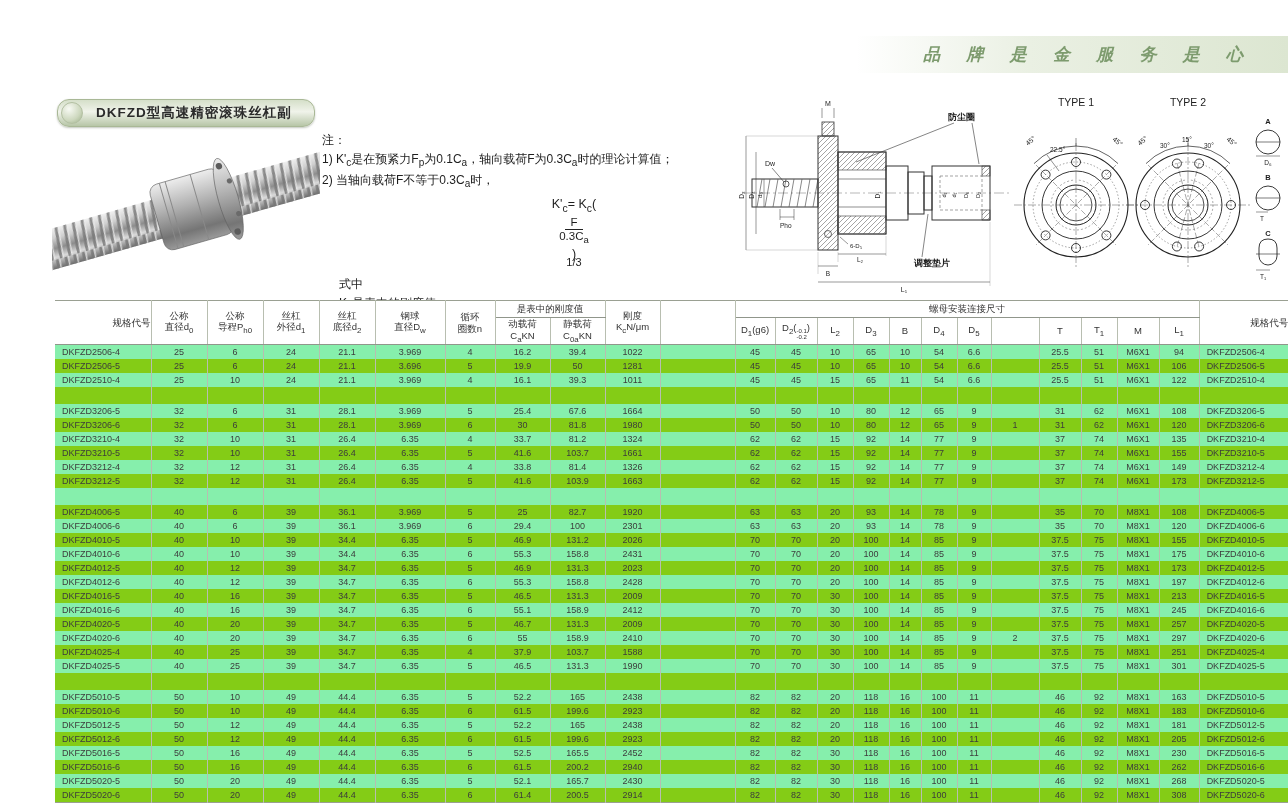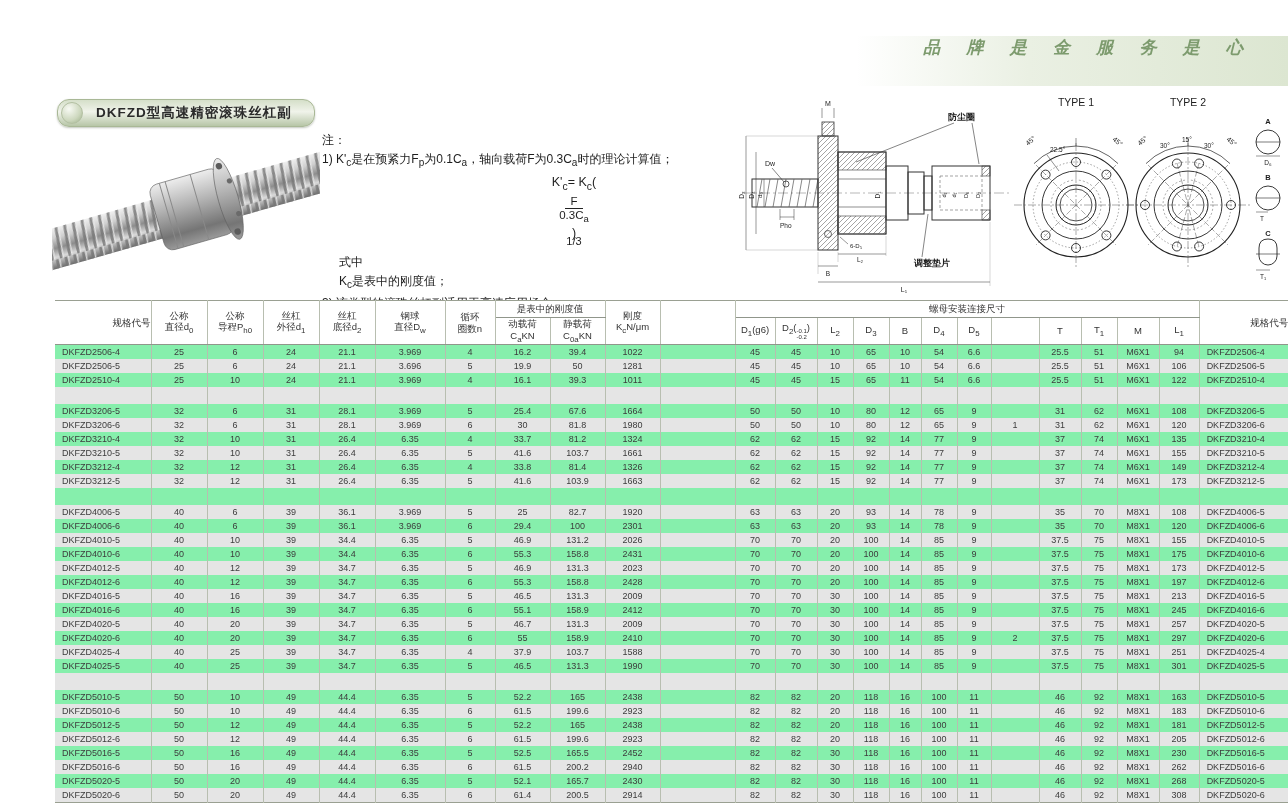--- a/index.html
+++ b/index.html
@@ -1,19 +1,19 @@
 <!DOCTYPE html>
 <html><head>
 <meta charset="utf-8">
 <style>
   html,body{margin:0;padding:0;}
   body{width:1288px;height:804px;position:relative;overflow:hidden;background:#fff;
        font-family:"Liberation Sans",sans-serif;color:#3a3a3a;}
   
-  .slogan{position:absolute;top:36px;right:0;width:432px;height:50px;display:flex;
+  .slogan{position:absolute;top:36px;right:0;width:432px;height:37px;display:flex;align-items:center;
           justify-content:flex-end;padding-right:34px;box-sizing:border-box;
           background:linear-gradient(90deg,rgba(228,236,220,0) 0%,#eaf0e3 40%,#dce6d1 100%);}
   .slogan span{font-family:"Liberation Serif",serif;font-style:italic;font-weight:bold;
           font-size:17px;letter-spacing:11px;color:#7d9b6e;white-space:nowrap;}
   
   .title-pill{position:absolute;left:57px;top:99px;width:256px;height:26px;border-radius:12px;
           background:linear-gradient(180deg,#d5dfc9 0%,#f0f3ea 45%,#b7c6a7 100%);
           border:1px solid #a9b896;box-shadow:0 1px 2px rgba(120,130,110,.45);display:flex;align-items:center;}
   .title-bullet{width:20px;height:20px;border-radius:50%;margin-left:3px;flex:0 0 auto;
           background:radial-gradient(circle at 35% 30%,#f8faf4,#ccd7bd 60%,#9cae88);border:1px solid #b3c0a2;}
@@ -40,21 +40,21 @@
   th.no-r{border-right:none;}
   thead th{font-size:9.5px;text-align:center;vertical-align:middle;line-height:1.2;color:#333;
         border-bottom:1px solid #90968b;background:#fff;}
   tr.h1 th{height:16px;}
   tr.h2 th{height:26px;}
   th.spec-h{text-align:right;padding-left:7px;}
   tbody td{font-size:9px;text-align:center;height:14px;color:#3c3c3c;}
   tr.sp td{height:17px;}
   td.c-spec{text-align:left;padding-left:7px;font-size:9px;}
   tr.rg{background:#86efac;}
-  tr.rw{background:#e5e5e5;margin-left:13px;}
+  tr.rw{background:#84cc16;margin-left:13px;}
   .tol{display:inline-flex;flex-direction:column;font-size:6px;line-height:1.05;vertical-align:-2px;}
   svg text{font-family:"Liberation Sans",sans-serif;fill:#1d1d1d;}
   .bold-cn{font-weight:bold;}
 </style>
 </head>
 <body>
 
 <div class="slogan">
   <span>品 牌 是 金  服 务 是 心</span>
 </div>
@@ -93,20 +93,21 @@
     <circle cx="178" cy="47" r="3.2" fill="#5c5c5c"></circle>
     <circle cx="178" cy="115" r="3.2" fill="#5c5c5c"></circle>
     <circle cx="184" cy="64" r="2.6" fill="#6a6a6a"></circle>
     <circle cx="184" cy="98" r="2.6" fill="#6a6a6a"></circle>
   </g>
 </svg>
 
 <div class="notes">
   <div class="nl">注：</div>
   <div class="nl">1) K'<sub>c</sub>是在预紧力F<sub>p</sub>为0.1C<sub>a</sub>，轴向载荷F为0.3C<sub>a</sub>时的理论计算值；</div>
+  <div class="nl">2) 当轴向载荷F不等于0.3C<sub>a</sub>时，</div>
   <div class="formula">
     <span>K'<sub>c</sub>= K<sub>c</sub>(</span>
     <span class="frac">
       <span class="num">F</span>
       <span class="den">0.3C<sub>a</sub></span>
     </span>
     <span>)</span>
     <span class="exp">1/3</span>
   </div>
   <div class="nl indent">式中</div>

